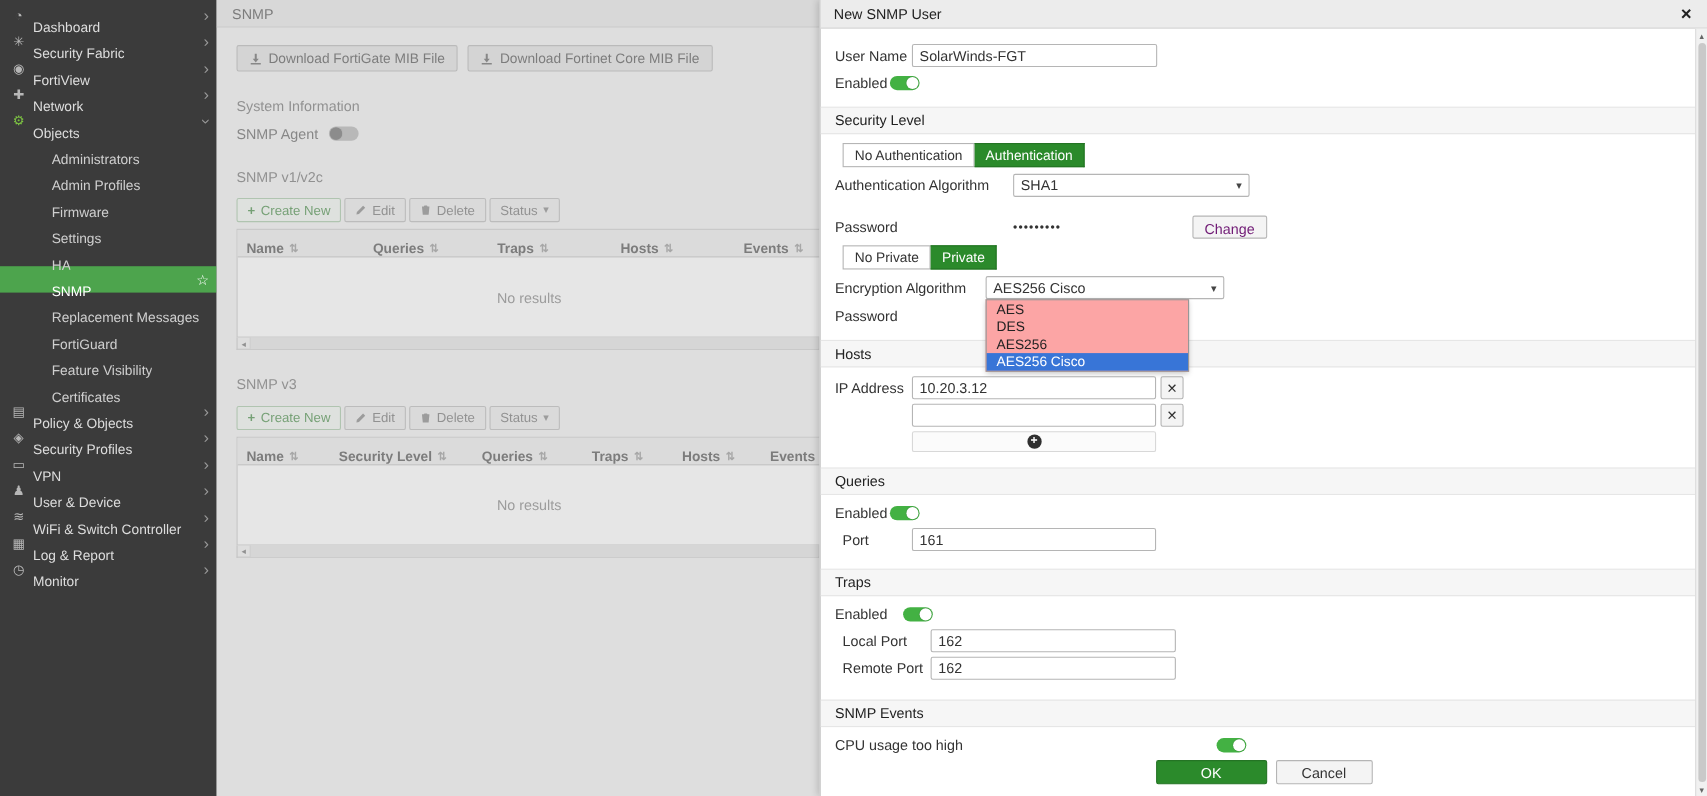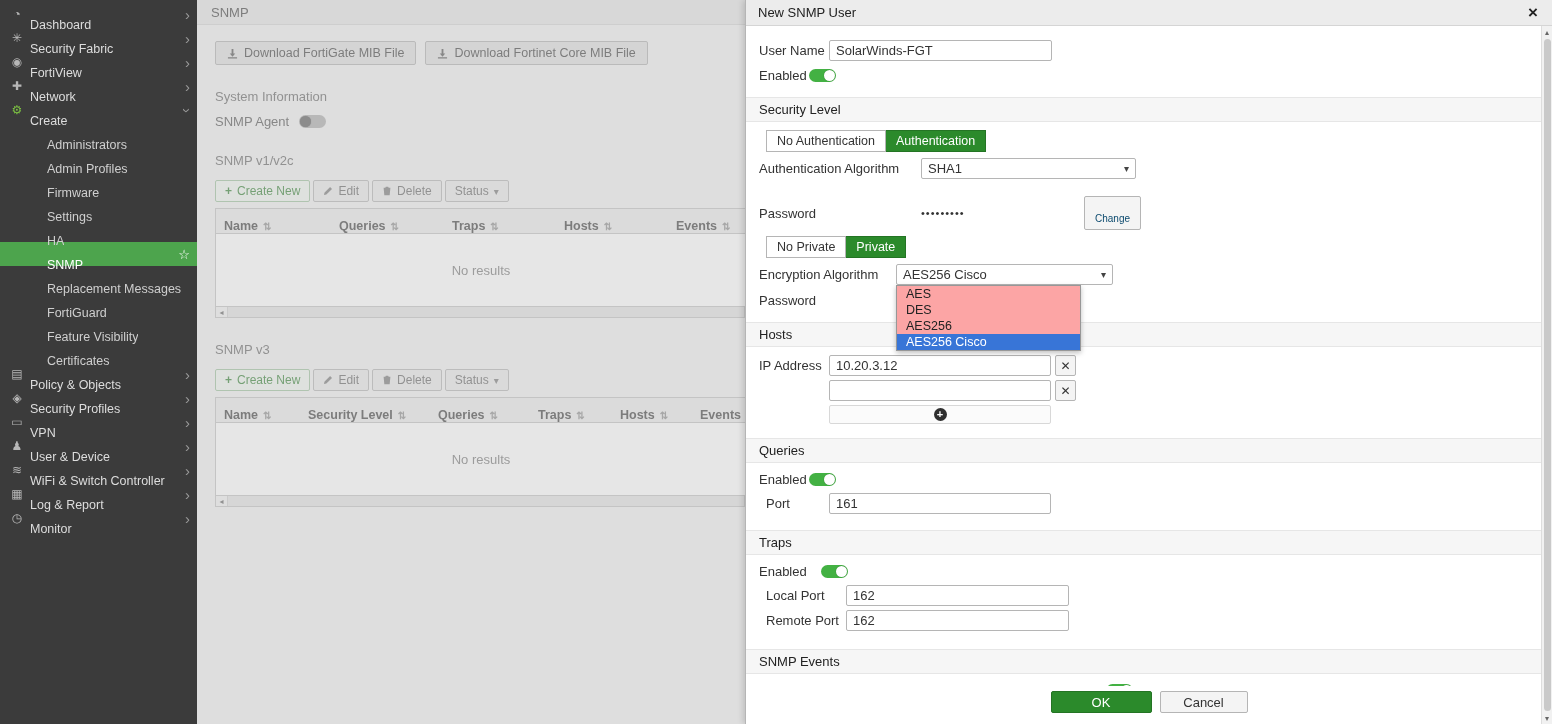--- a/index.html
+++ b/index.html
@@ -62,21 +62,21 @@
   .win223 { width: 223px; } .win222 { width: 222px; }
   .sec-hdr { margin: 14px -24px 8px -13px; padding: 4px 0 4px 13px; background: #f6f6f6; border-top: 1px solid #e6e6e6; border-bottom: 1px solid #e6e6e6; color: #222; }
   .seg { display: inline-flex; margin: 0 0 6px 7px; }
   .seg-btn { border: 1px solid #b5b5b5; background: #fff; color: #333; padding: 3px 10px; font-size: 12.5px; cursor: pointer; }
   .seg-btn + .seg-btn { border-left: none; }
   .seg-btn.on { background: #2b8a2b; border-color: #247424; color: #fff; }
   .select { height: 21px; border: 1px solid #b5b5b5; border-radius: 2px; display: flex; align-items: center; padding: 0 6px; font-size: 13px; color: #333; background: #fff; cursor: pointer; }
   .select .caret { margin-left: auto; font-size: 10px; color: #444; }
   .w215 { width: 215px; } .w217 { width: 217px; }
   .dots { width: 163px; letter-spacing: 1px; font-size: 11px; color: #333; }
-  .chg-btn { border: 1px solid #b5b5b5; background: #f4f4f4; color: #0c4a6e; padding: 16px 10px; font-size: 10px; border-radius: 2px; cursor: pointer; height: 21px; }
+  .chg-btn { border: 1px solid #b5b5b5; background: #f4f4f4; color: #701a75; padding: 4px 10px; font-size: 13px; border-radius: 2px; cursor: pointer; height: 21px; }
   .sel-wrap { position: relative; }
   .dropdown { position: absolute; top: 21px; left: 0; width: 185px; background: #fca5a5; border: 1px solid #979797; box-shadow: 0 2px 5px rgba(0,0,0,.25); z-index: 20; }
   .opt { height: 16px; line-height: 16px; padding: 0 9px; font-size: 12.5px; color: #222; cursor: pointer; white-space: nowrap; }
   .opt.sel { background: #3875d7; color: #fff; }
   .xbtn { width: 21px; height: 21px; margin-left: 4px; border: 1px solid #b5b5b5; background: #f4f4f4; border-radius: 2px; display: inline-flex; align-items: center; justify-content: center; font-size: 12px; color: #333; cursor: pointer; flex-shrink: 0; }
   .plus-box { width: 222px; height: 19px; margin-left: 70px; border: 1px solid #d8d8d8; background: #fbfbfb; border-radius: 2px; display: flex; align-items: center; justify-content: center; cursor: pointer; }
   .plus-circle { width: 13px; height: 13px; border-radius: 50%; background: #2f2f2f; color: #fff; font-size: 11px; line-height: 13px; text-align: center; font-weight: bold; }
   .dialog-footer { height: 38px; flex-shrink: 0; display: flex; align-items: center; justify-content: center; gap: 8px; padding-bottom: 6px; }
   .ok-btn { width: 101px; height: 22px; background: #2b8a2b; border: 1px solid #247424; color: #fff; font-size: 13px; border-radius: 2px; cursor: pointer; font-family: "Liberation Sans", sans-serif; }
   .cancel-btn { width: 88px; height: 22px; background: #f4f4f4; border: 1px solid #b5b5b5; color: #333; font-size: 13px; border-radius: 2px; cursor: pointer; font-family: "Liberation Sans", sans-serif; }
@@ -107,21 +107,21 @@
       <span class="lbl">FortiView</span>
       <span class="chev">›</span>
     </div>
     <div class="nav-item">
       <span class="icon">✚</span>
       <span class="lbl">Network</span>
       <span class="chev">›</span>
     </div>
     <div class="nav-item">
       <span class="icon green">⚙</span>
-      <span class="lbl">Create</span>
+      <span class="lbl">Objects</span>
       <span class="chev down">›</span>
     </div>
     <div class="nav-item sub">
       <span class="lbl">Administrators</span>
     </div>
     <div class="nav-item sub">
       <span class="lbl">Admin Profiles</span>
     </div>
     <div class="nav-item sub">
       <span class="lbl">Firmware</span>

